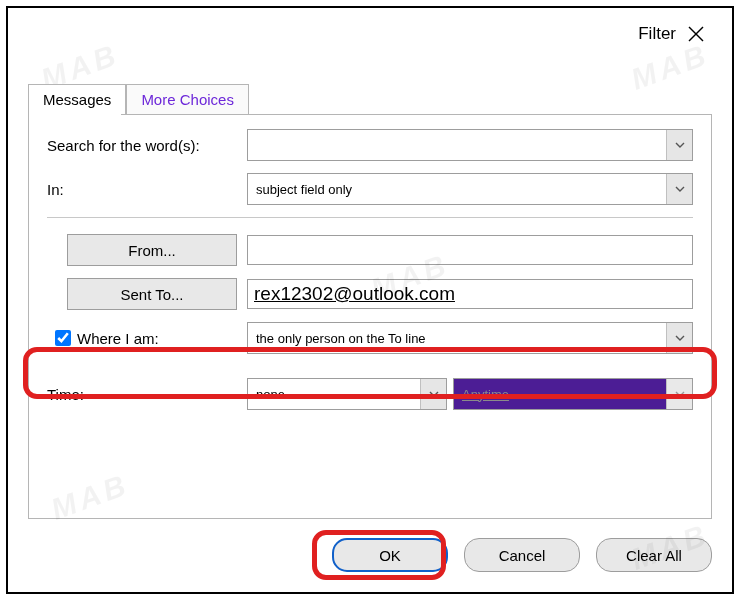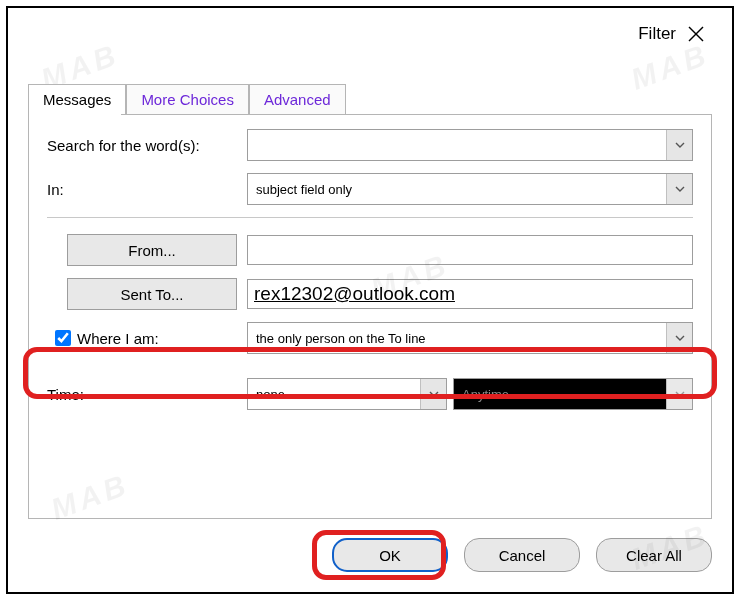--- a/index.html
+++ b/index.html
@@ -119,22 +119,23 @@
     overflow: hidden;
   }
   .combo .combo-btn {
     width: 26px;
     height: 100%;
     border-left: 1px solid #c0c0c0;
     background: #e6e6e6;
     display: flex; align-items: center; justify-content: center;
   }
   .combo.disabled {
-    background: #000000;
+    background: #4c1d95;
     color: #8a8a8a;
+    text-decoration: underline;
   }
   .combo.disabled .combo-btn { background: #e9e9e9; }
   .chev {
     width: 10px; height: 10px;
   }
   .hr {
     border: none;
     border-top: 1px solid #c8c8c8;
     margin: 10px 0 16px 0;
   }
@@ -216,23 +217,20 @@
         </svg>
       </div>
     </div>
 
     <div class="tabs">
       <div class="tab active">
         <span>Messages</span>
       </div>
       <div class="tab inactive">
         <span>More Choices</span>
-      </div>
-      <div class="tab inactive">
-        <span>Advanced</span>
       </div>
     </div>
 
     <div class="tabpanel">
 
       <div class="row">
         <div class="label-cell">Search for the word(s):</div>
         <div class="field-cell">
           <div class="combo">
             <span class="combo-text"></span>

